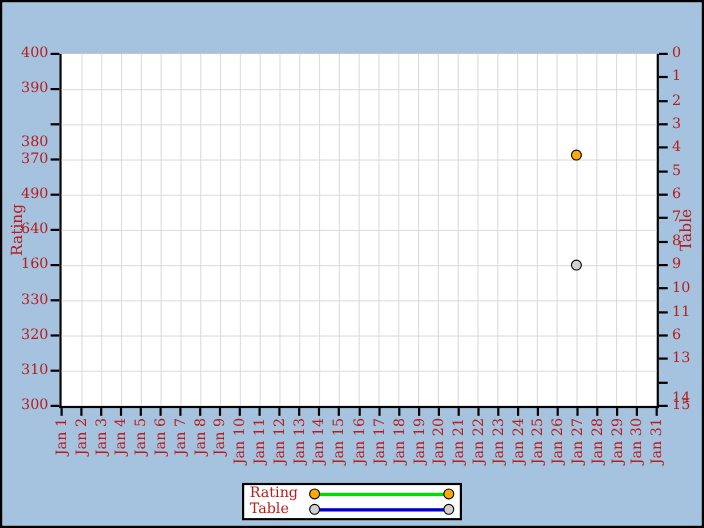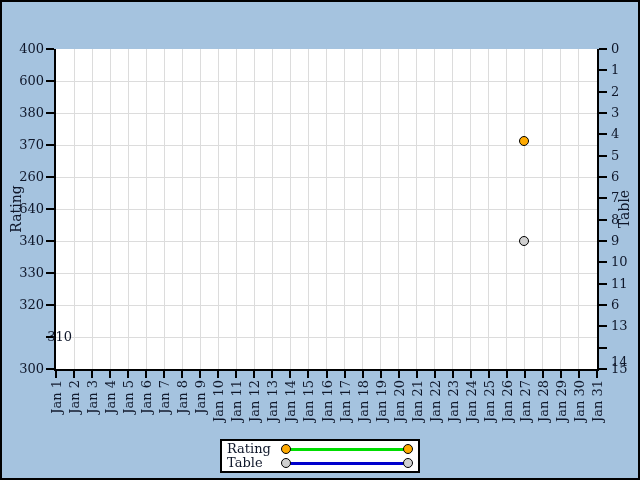--- a/index.html
+++ b/index.html
@@ -5,21 +5,21 @@
   html,body{margin:0;padding:0;}
   body{width:640px;height:480px;overflow:hidden;position:relative;
        font-family:"DejaVu Serif", serif;}
   .frame{position:absolute;left:0;top:0;width:636px;height:476px;
          border:2px solid #000;background:var(--bg,#a5c3df);}
   .header{position:absolute;left:0;top:0;width:100%;height:38px;
           background:var(--header-bg,#909090);border-bottom:2px solid #000;}
   .title{position:absolute;right:14px;top:3px;font-family:cursive;
          font-style:italic;font-size:27px;color:#141414;white-space:nowrap;}
   .chart{position:absolute;left:0;top:40px;right:0;bottom:0;
-         font-size:13px;color:#0f172a;border-radius:21px;}
+         font-size:13px;color:#b91c1c;border-radius:21px;}
   .plot{position:absolute;left:52px;top:7px;width:541px;height:320px;
         background:var(--plot-bg,#fff);border:2px solid #000;border-top:none;}
   .gridline-v{position:absolute;top:0;bottom:0;width:1px;background:var(--grid,#dcdcdc);}
   .gridline-h{position:absolute;left:0;right:0;height:1px;background:var(--grid,#dcdcdc);}
   .tick{position:absolute;background:#000;}
   .ytick-label{position:absolute;height:16px;line-height:16px;white-space:nowrap;}
   .ytick-label.left{left:0;width:42px;text-align:right;}
   .ytick-label.right{left:609px;text-align:left;}
   .xtick-label{position:absolute;width:80px;height:13px;line-height:13px;
                text-align:right;transform:rotate(-90deg);
@@ -82,37 +82,37 @@
         <div class="gridline-h" style="top: 159.5px;"></div>
         <div class="gridline-h" style="top: 191.5px;"></div>
         <div class="gridline-h" style="top: 223.5px;"></div>
         <div class="gridline-h" style="top: 255.5px;"></div>
         <div class="gridline-h" style="top: 287.5px;"></div>
       </div>
     <div id="decor">
         <div class="tick" style="left: 44px; width: 8px; top: 6px; height: 2px;"></div>
         <div class="ytick-label left" style="top: -1px;">400</div>
         <div class="tick" style="left: 44px; width: 8px; top: 38px; height: 2px;"></div>
-        <div class="ytick-label left" style="top: 31px;">600</div>
+        <div class="ytick-label left" style="top: 31px;">390</div>
         <div class="tick" style="left: 44px; width: 8px; top: 70px; height: 2px;"></div>
-        <div class="ytick-label left" style="top: 63px;">380</div>
+        <div class="ytick-label left" style="top: 80px;">380</div>
         <div class="tick" style="left: 44px; width: 8px; top: 102px; height: 2px;"></div>
         <div class="ytick-label left" style="top: 95px;">370</div>
         <div class="tick" style="left: 44px; width: 8px; top: 134px; height: 2px;"></div>
-        <div class="ytick-label left" style="top: 127px;">260</div>
+        <div class="ytick-label left" style="top: 127px;">490</div>
         <div class="tick" style="left: 44px; width: 8px; top: 166px; height: 2px;"></div>
         <div class="ytick-label left" style="top: 159px;">640</div>
         <div class="tick" style="left: 44px; width: 8px; top: 198px; height: 2px;"></div>
-        <div class="ytick-label left" style="top: 191px;">340</div>
+        <div class="ytick-label left" style="top: 191px;">160</div>
         <div class="tick" style="left: 44px; width: 8px; top: 230px; height: 2px;"></div>
         <div class="ytick-label left" style="top: 223px;">330</div>
         <div class="tick" style="left: 44px; width: 8px; top: 262px; height: 2px;"></div>
         <div class="ytick-label left" style="top: 255px;">320</div>
         <div class="tick" style="left: 44px; width: 8px; top: 294px; height: 2px;"></div>
-        <div class="ytick-label left" style="top: 287px; padding-left: 28px;">310</div>
+        <div class="ytick-label left" style="top: 287px;">310</div>
         <div class="tick" style="left: 44px; width: 8px; top: 326px; height: 2px;"></div>
         <div class="ytick-label left" style="top: 319px;">300</div>
         <div class="tick" style="left: 597px; width: 8px; top: 6px; height: 2px;"></div>
         <div class="ytick-label right" style="top: -1px;">0</div>
         <div class="tick" style="left: 597px; width: 8px; top: 27.3333px; height: 2px;"></div>
         <div class="ytick-label right" style="top: 20.3333px;">1</div>
         <div class="tick" style="left: 597px; width: 8px; top: 48.6667px; height: 2px;"></div>
         <div class="ytick-label right" style="top: 41.6667px;">2</div>
         <div class="tick" style="left: 597px; width: 8px; top: 70px; height: 2px;"></div>
         <div class="ytick-label right" style="top: 63px;">3</div>

